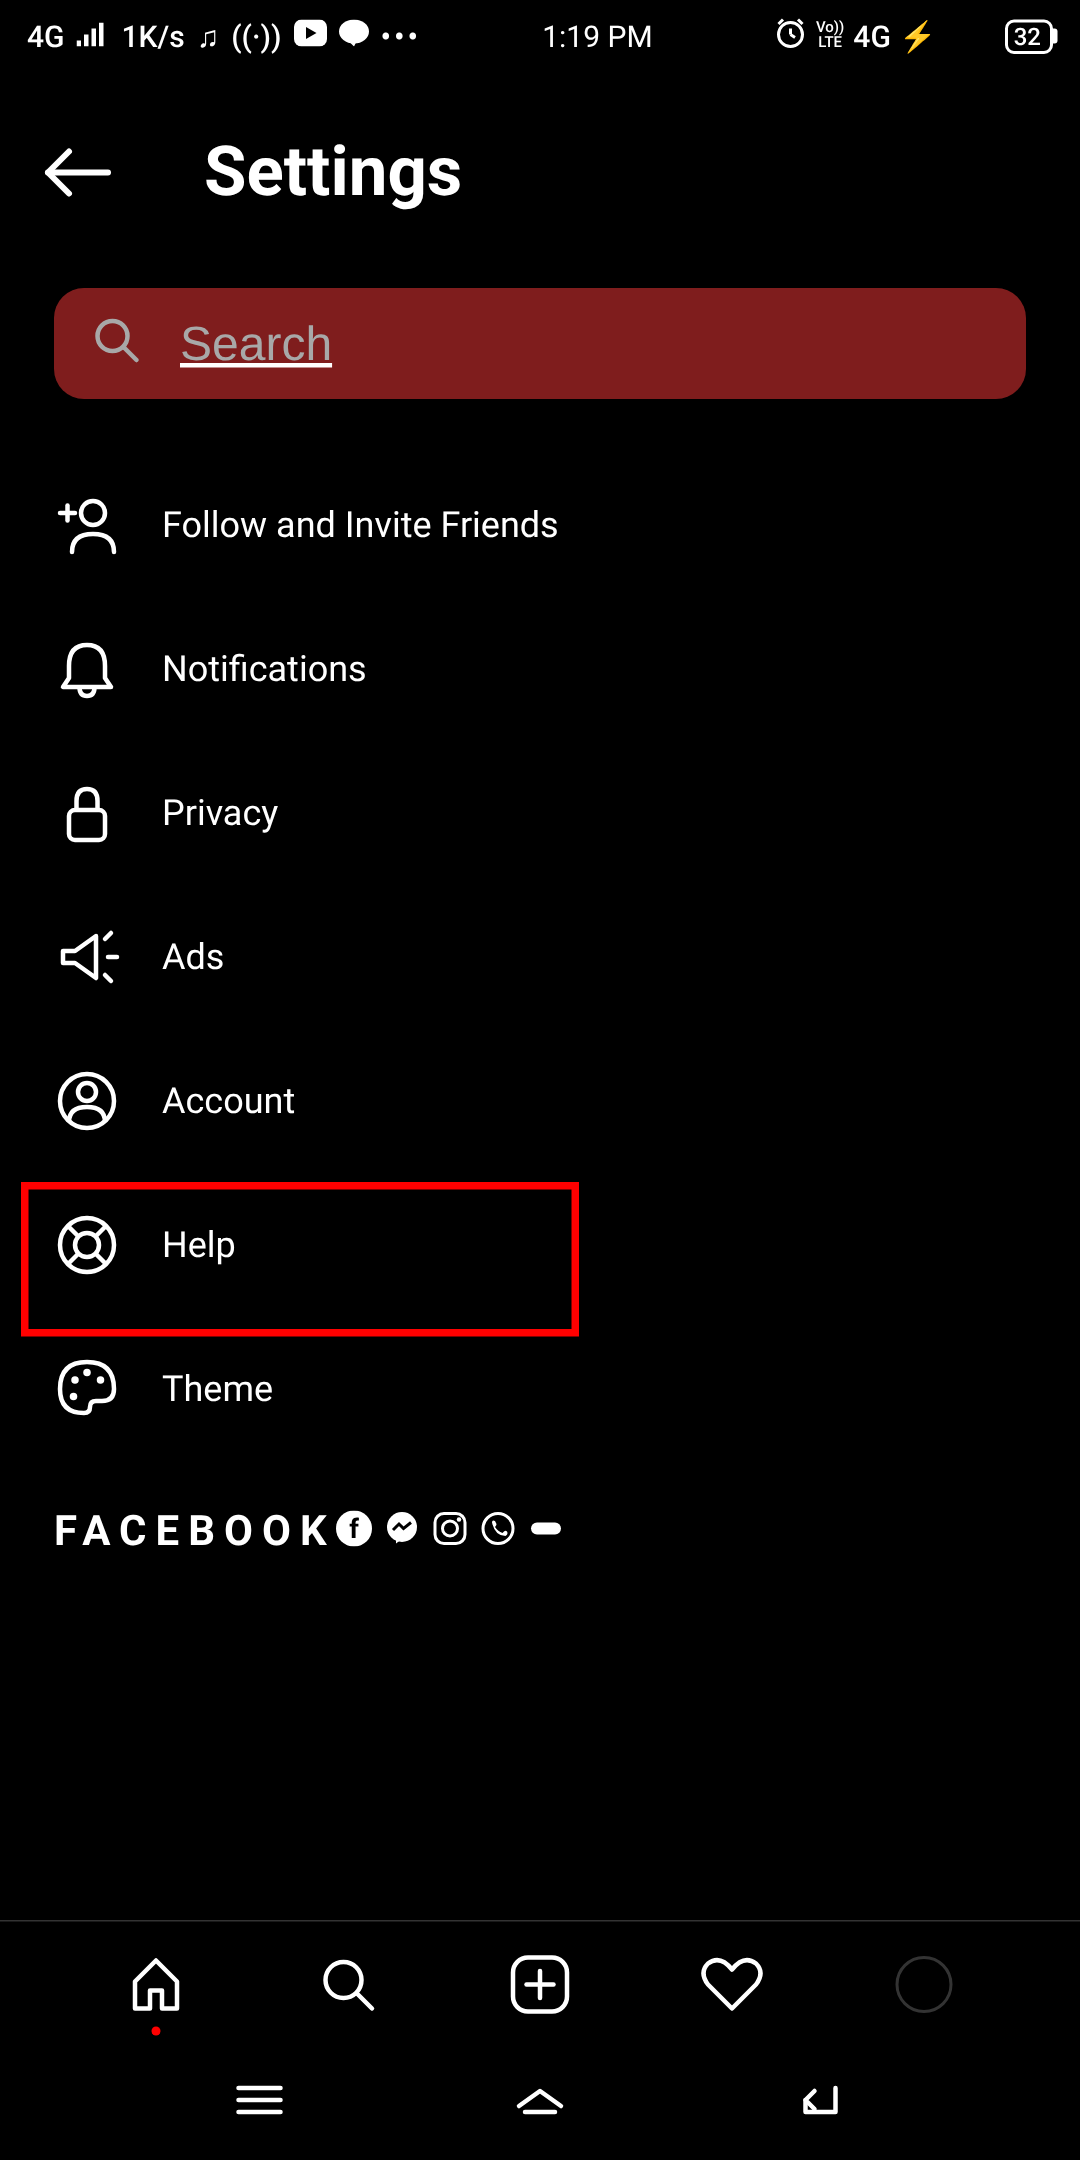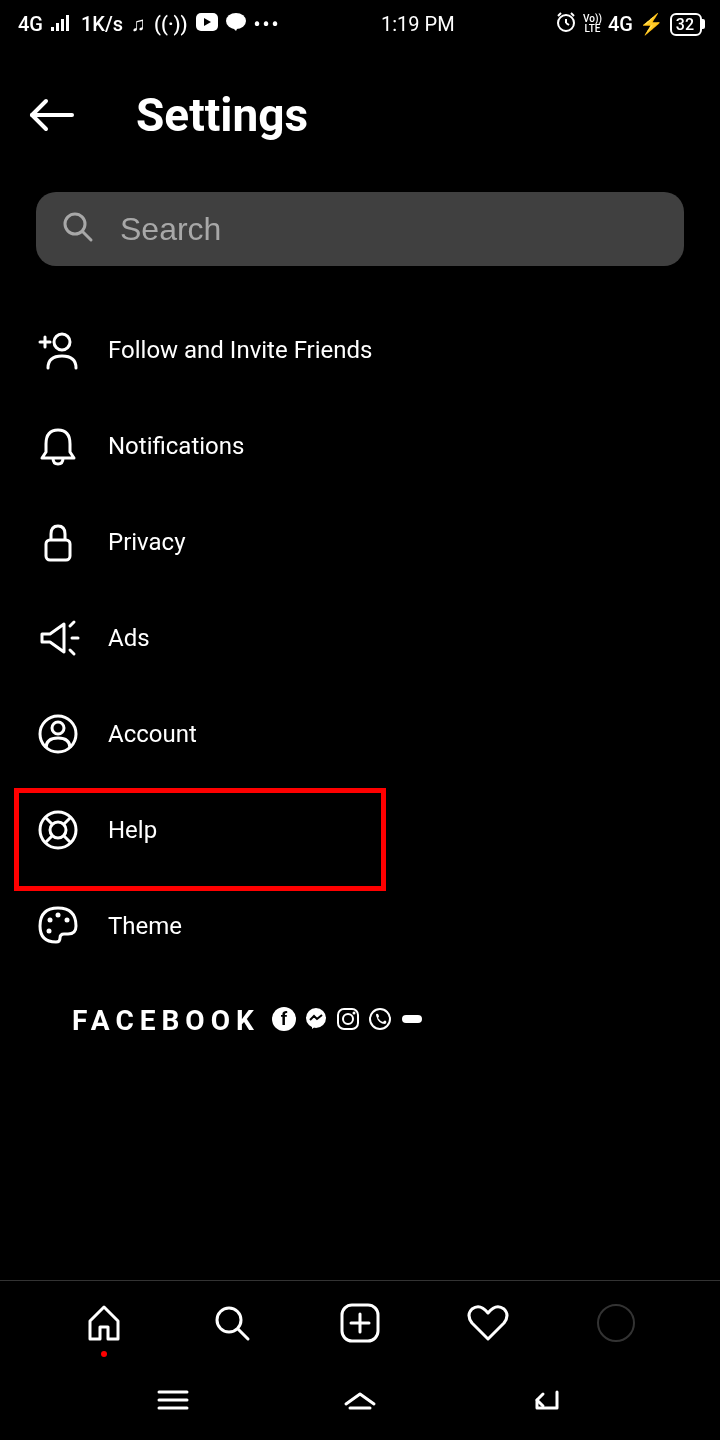--- a/index.html
+++ b/index.html
@@ -23,20 +23,21 @@
   }
   .status-left { display: flex; align-items: center; gap: 8px; }
   .status-right { display: flex; align-items: center; gap: 6px; }
   .status-center { font-weight: 400; }
   .battery {
     border: 2px solid #fff;
     border-radius: 6px;
     padding: 0 6px 0 4px;
     font-size: 16px;
     position: relative;
+    margin-left: 39px;
   }
   .battery::after {
     content: '';
     position: absolute;
     right: -5px;
     top: 4px;
     width: 3px;
     height: 10px;
     background: #fff;
     border-radius: 0 2px 2px 0;
@@ -50,27 +51,28 @@
   .back-arrow {
     width: 48px;
     height: 36px;
   }
   .page-title {
     font-size: 46px;
     font-weight: 700;
   }
   .search-bar {
     margin: 0 36px;
-    background: #404040;
+    background: #7f1d1d;
     border-radius: 20px;
     height: 74px;
     display: flex;
     align-items: center;
     padding: 0 26px;
     gap: 26px;
+    text-decoration: underline;
   }
   .search-bar svg { flex-shrink: 0; }
   .search-input {
     background: transparent;
     border: none;
     outline: none;
     color: #a8a8a8;
     font-size: 32px;
     flex: 1;
   }
@@ -98,22 +100,20 @@
   }
   .highlight-box {
     position: absolute;
     border: 5px solid #ff0000;
     pointer-events: none;
   }
   .footer-brand {
     padding: 30px 36px 0 36px;
     display: flex;
     align-items: center;
-    gap: 12px;
-    margin-left: 36px;
   }
   .brand-text {
     font-size: 28px;
     font-weight: 700;
     letter-spacing: 6px;
   }
   .brand-icons {
     display: flex;
     gap: 8px;
     align-items: center;

